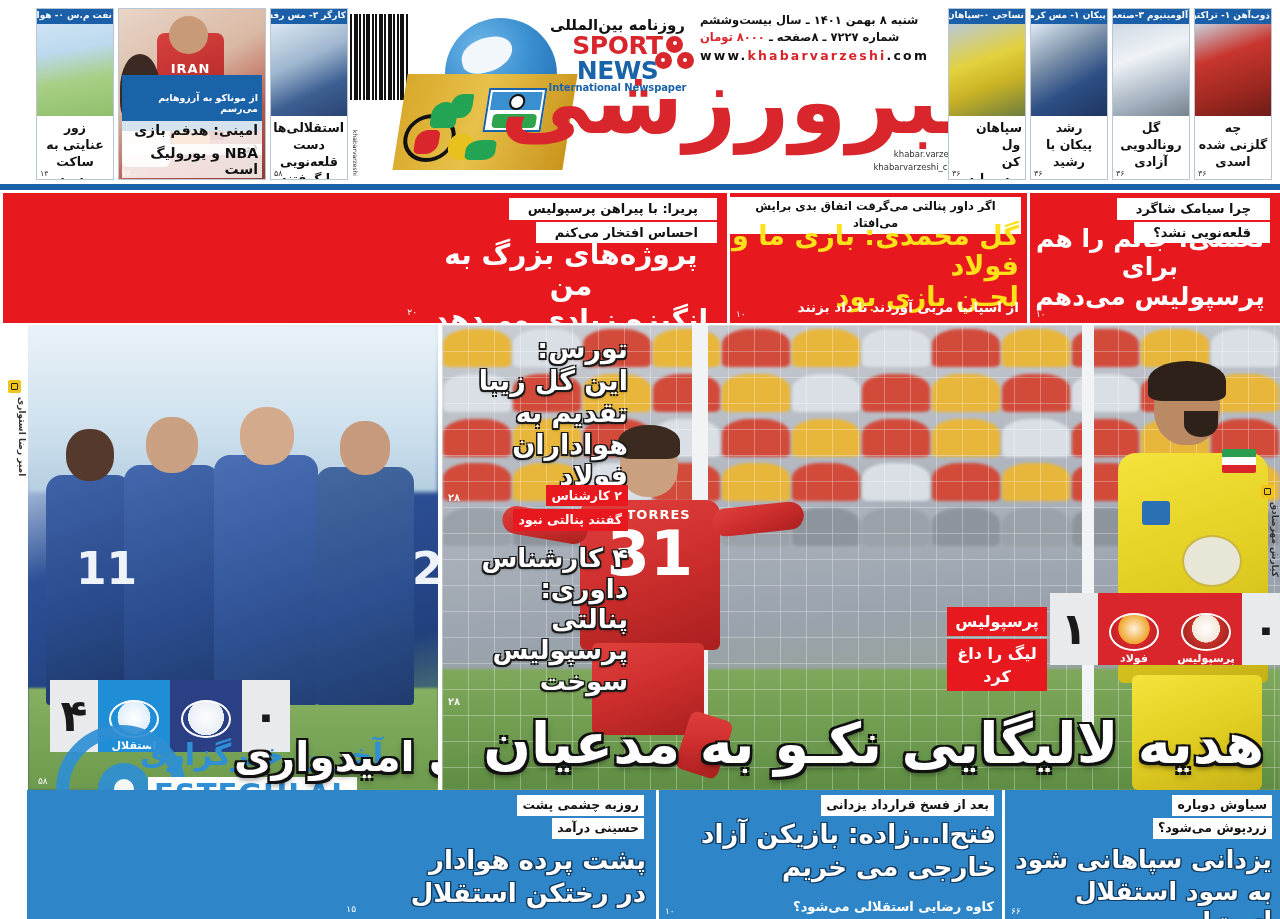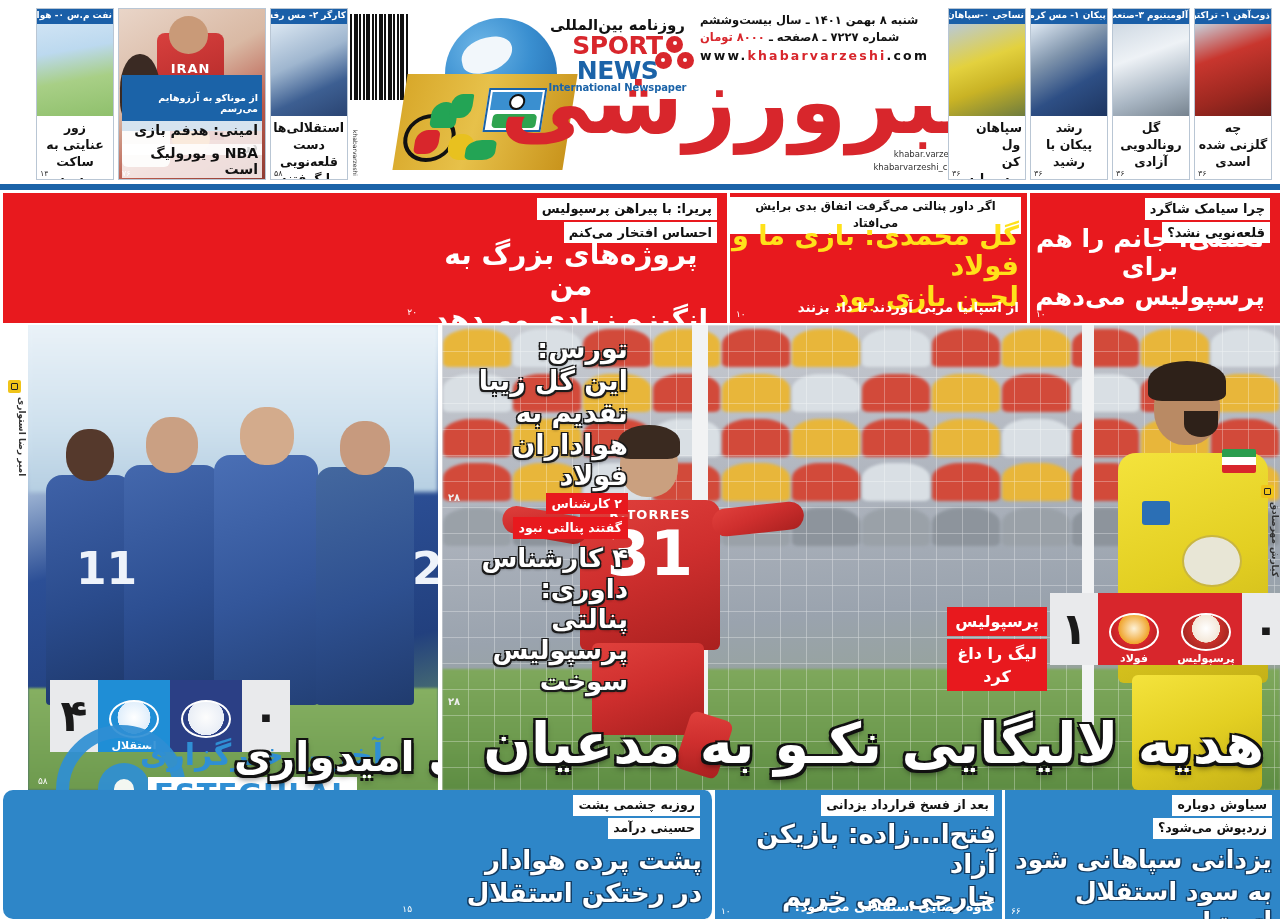--- a/index.html
+++ b/index.html
@@ -91,21 +91,21 @@
   .soc-ic { width: 8px; height: 8px; border-radius: 2px; background: #d8262c; display: inline-block; }
 
   .blue-rule { position: absolute; left: 0; width: 1280px; height: 6px; background: #1b63a8; }
 
   
   .redrow { position: absolute; left: 0; top: 193px; width: 1280px; height: 130px; display: flex; }
   .redcell { position: relative; background: #e8191e; overflow: hidden; }
   .redcell + .redcell { border-right: 3px solid #fff; }
   .kicker {
     background: #fff; color: #111; font-weight: bold; font-size: 13px;
-    display: inline-block; padding: 1px 5px; line-height: 1.5; text-align: center;
+    display: inline-block; padding: 1px 19px; line-height: 1.5; text-align: center;
   }
   .rhead { color: #ffe11a; font-weight: bold; line-height: 1.12; }
   .rhead.white { color: #fff; text-align: center; }
   .rsub { color: #fff; font-weight: bold; font-size: 13.5px; line-height: 1.3; }
   .pgnum { font-size: 9px; color: #fff; }
 
   
   .main { position: absolute; left: 0; top: 325px; width: 1280px; height: 465px; }
   .leftphoto {
     position: absolute; left: 28px; top: 0; width: 410px; height: 465px; overflow: hidden;
@@ -550,21 +550,21 @@
       <div style="position:absolute;left:740px;top:210px;width:60px;height:52px;border-radius:50%;background:#e8e6d6;border:2px solid #c9b640;"></div>
 
       <div class="vhead" style="left:6px;top:8px;width:180px;font-size:27px;">
         <div>تورس:</div>
         <div>این گل زیبا</div>
         <div>تقدیم به</div>
         <div>هواداران فولاد</div>
         <div style="font-size:10px;text-shadow:none;text-align:left;color:#eee;">۲۸</div>
       </div>
 
-      <div style="position:absolute;left:6px;top:168px;width:180px;text-align:right;">
+      <div style="position:absolute;left:6px;top:160px;width:180px;text-align:right;">
         <span class="redtag">۲ کارشناس</span><br>
         <span class="redtag" style="margin-top:3px;">گفتند پنالتی نبود</span>
       </div>
 
       <div class="vhead" style="left:6px;top:218px;width:180px;font-size:26px;">
         <div>۴ کارشناس داوری:</div>
         <div>پنالتی پرسپولیس</div>
         <div>سوخت</div>
         <div style="font-size:10px;text-shadow:none;text-align:left;color:#eee;">۲۸</div>
       </div>
@@ -607,33 +607,33 @@
         <div class="bkicker">سیاوش دوباره</div><br>
         <div class="bkicker" style="margin-top:2px;">زردپوش می‌شود؟</div>
       </div>
       <div style="position:absolute;right:8px;top:56px;text-align:right;">
         <div class="bhead" style="font-size:25px;">یزدانی سپاهانی شود</div>
         <div class="bhead" style="font-size:25px;margin-top:3px;">به سود استقلال است!</div>
       </div>
       <div style="position:absolute;left:6px;bottom:3px;font-size:9px;color:#fff;">۶۶</div>
     </div>
 
-    <div class="bluecell" style="width:290px;">
+    <div class="bluecell" style="width:346px;">
       <div style="position:absolute;right:8px;top:4px;text-align:right;">
         <div class="bkicker">بعد از فسخ قرارداد یزدانی</div>
       </div>
       <div style="position:absolute;right:6px;top:30px;text-align:right;">
         <div class="bhead" style="font-size:26px;">فتح‌ا...زاده: بازیکن آزاد</div>
         <div class="bhead" style="font-size:26px;margin-top:3px;">خارجی می خریم</div>
       </div>
       <div class="bsub" style="position:absolute;right:8px;bottom:5px;">کاوه رضایی استقلالی می‌شود؟</div>
       <div style="position:absolute;left:6px;bottom:3px;font-size:9px;color:#fff;">۱۰</div>
     </div>
 
-    <div class="bluecell" style="width:712px;border-radius:10px;">
+    <div class="bluecell" style="width:632px;">
       <div style="position:absolute;right:12px;top:4px;text-align:right;">
         <div class="bkicker">روزبه چشمی پشت</div><br>
         <div class="bkicker" style="margin-top:2px;">حسینی درآمد</div>
       </div>
       <div style="position:absolute;right:10px;top:56px;text-align:right;width:290px;">
         <div class="bhead" style="font-size:26px;">پشت پرده هوادار</div>
         <div class="bhead" style="font-size:26px;margin-top:3px;">در رختکن استقلال</div>
       </div>
       <div style="position:absolute;right:300px;bottom:5px;font-size:9px;color:#fff;">۱۵</div>
     </div>

